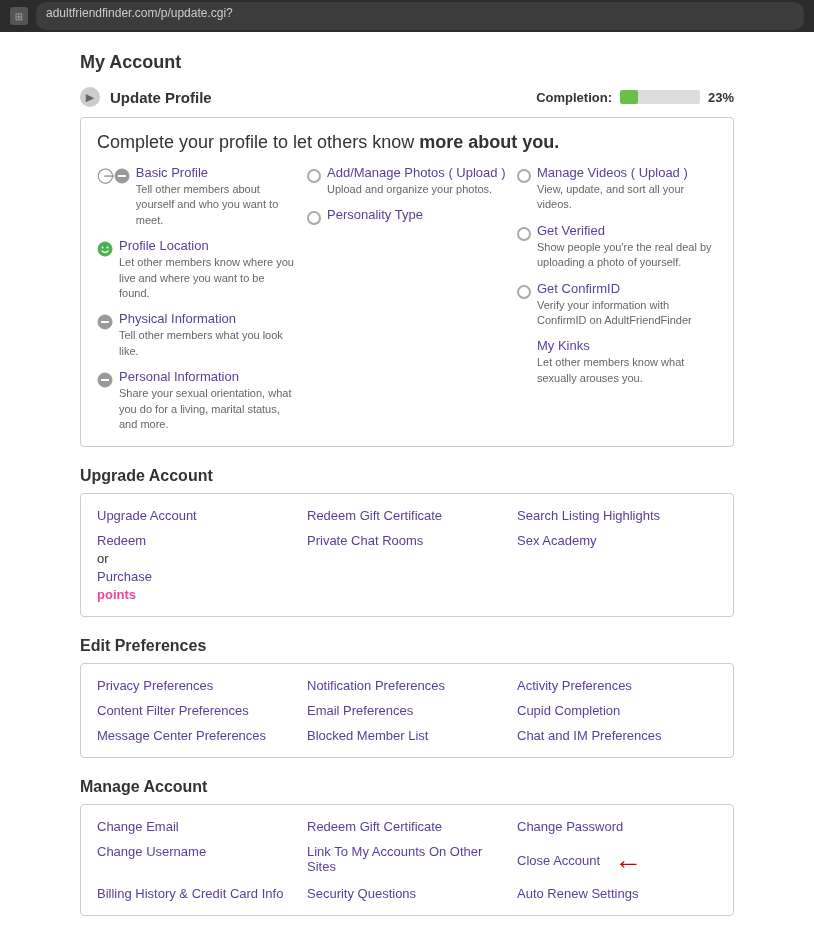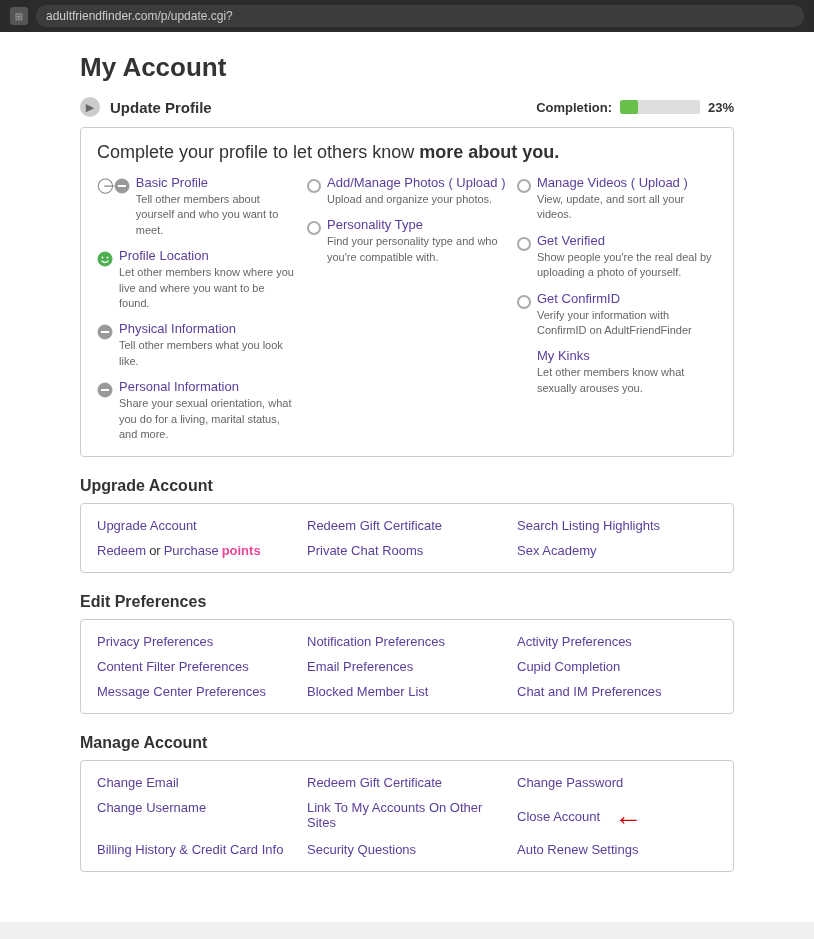--- a/index.html
+++ b/index.html
@@ -30,31 +30,31 @@
       color: #aaa;
       font-size: 10px;
     }
     .url-bar {
       background: #3c3c3c;
       border-radius: 10px;
       color: #ccc;
       font-size: 12px;
       padding: 3px 10px;
       flex: 1;
-      height: 22px;
+      height: 28px;
       line-height: 16px;
     }
     .page-container {
       background: #fff;
       max-width: 814px;
       margin: 0 auto;
       padding: 20px 80px 30px 80px;
     }
     h1.page-title {
-      font-size: 26px;
+      font-size: 18px;
       font-weight: bold;
       color: #333;
       margin-bottom: 14px;
     }
     .update-profile-header {
       display: flex;
       align-items: center;
       margin-bottom: 10px;
       gap: 10px;
     }
@@ -272,21 +272,20 @@
             <div class="profile-item-desc">Upload and organize your photos.</div>
           </div>
         </div>
 
         <div class="profile-item">
           <span class="profile-item-icon"><svg width="14" height="14" viewBox="0 0 14 14" style="vertical-align:middle">
                 <circle cx="7" cy="7" r="6" fill="none" stroke="#aaa" stroke-width="2"></circle>
               </svg></span>
           <div class="profile-item-content">
             <a class="profile-item-link">Personality Type</a>
-            <div class="profile-item-desc">Find your personality type and who you're compatible with.</div>
           </div>
         </div>
       </div>
 
       <div>
 
         <div class="profile-item" style="margin-bottom:10px">
           <span class="profile-item-icon"><svg width="14" height="14" viewBox="0 0 14 14" style="vertical-align:middle">
                 <circle cx="7" cy="7" r="6" fill="none" stroke="#aaa" stroke-width="2"></circle>
               </svg></span>
@@ -328,21 +327,21 @@
   </div>
 
   <div class="section-title">Upgrade Account</div>
   <div class="link-card">
     <div class="link-grid">
 
       <a class="link-item">Upgrade Account</a>
       <a class="link-item">Redeem Gift Certificate</a>
       <a class="link-item">Search Listing Highlights</a>
 
-      <div style="display:flex;gap:3px;align-items:flex-start;">
+      <div style="display:flex;gap:3px;align-items:flex-start;flex-direction:column;">
         <a class="link-item">Redeem</a>
         <span> or </span>
         <a class="link-item">Purchase</a>
         <span class="link-item bold-text" style="font-weight:bold;color:#ec4899;"> points</span>
       </div>
       <a class="link-item">Private Chat Rooms</a>
       <a class="link-item">Sex Academy</a>
     </div>
   </div>
 

